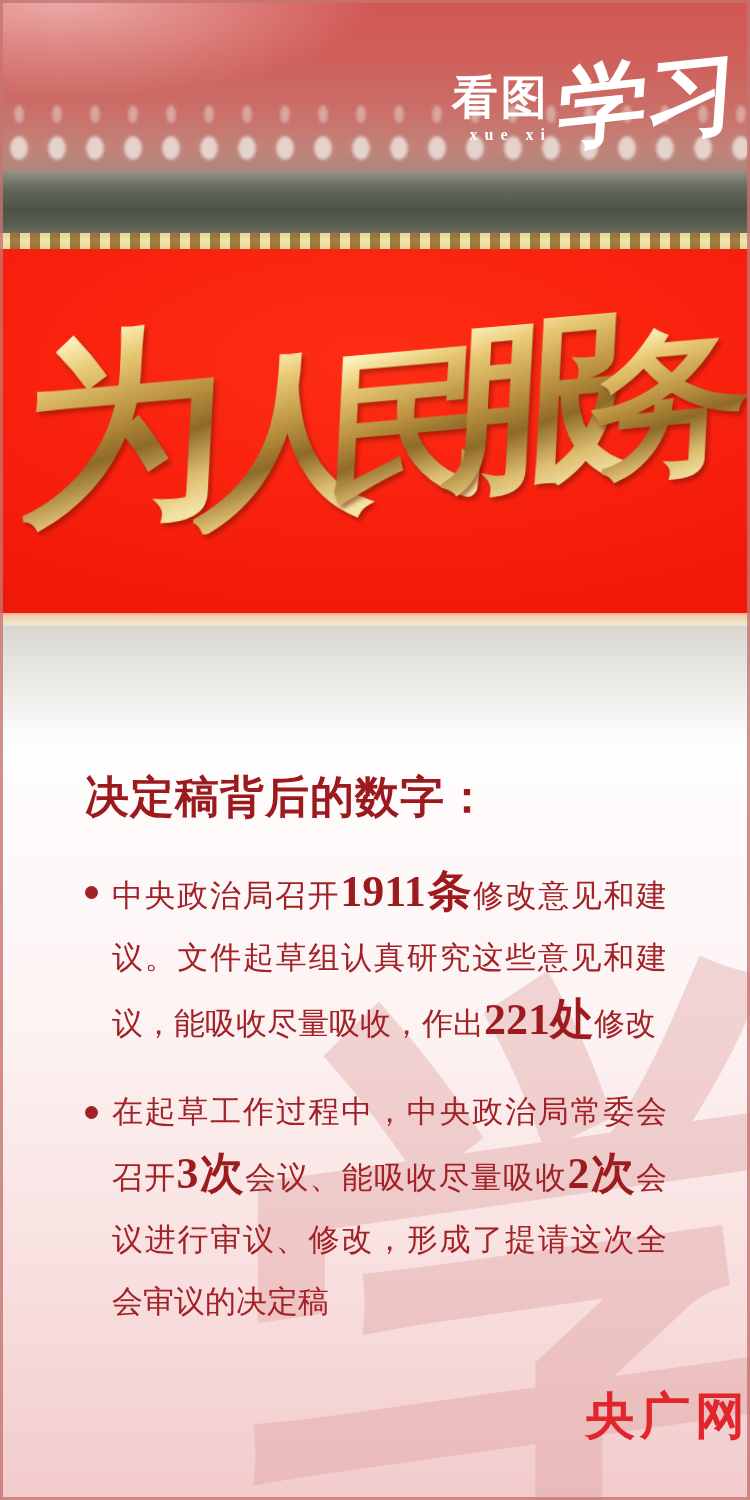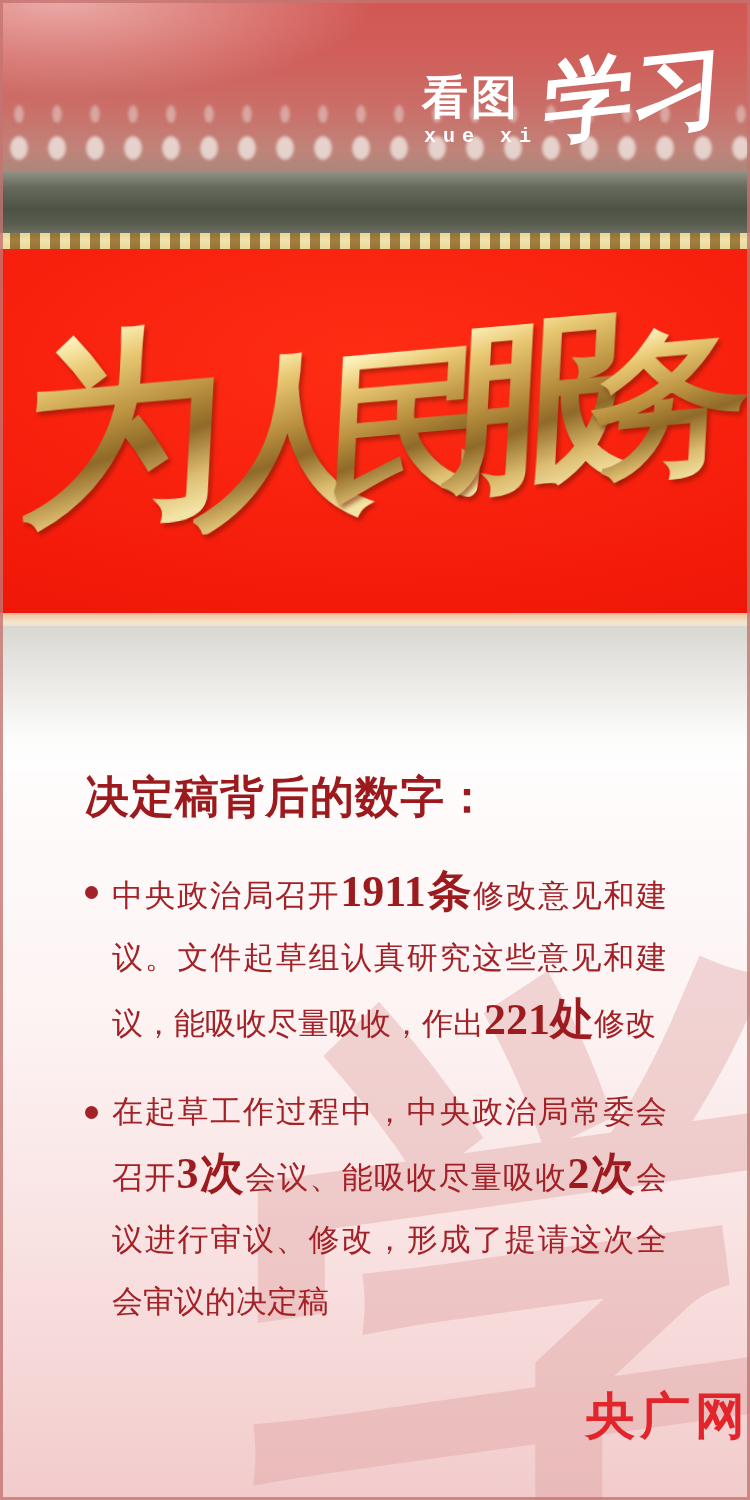--- a/index.html
+++ b/index.html
@@ -35,24 +35,24 @@
     background:linear-gradient(165deg,#fdf2bb 8%,#e8c873 22%,#b9903f 45%,#8f6a28 60%,#dcbc6f 78%,#f3e3a5 92%);
     -webkit-background-clip:text; background-clip:text; color:transparent;
     filter:drop-shadow(3px 4px 2px rgba(110,20,0,.5));
     transform:skewX(-8deg) rotate(-5deg); }
   .cal-0 { left:22px;  top:325px; font-size:205px; }
   .cal-1 { left:198px; top:348px; font-size:180px; }
   .cal-2 { left:328px; top:342px; font-size:168px; }
   .cal-3 { left:446px; top:305px; font-size:190px; }
   .cal-4 { left:592px; top:325px; font-size:158px; }
   
-  .logo { position:absolute; top:52px; right:26px; display:flex; align-items:flex-start; color:#ffffff; z-index:3; }
+  .logo { position:absolute; top:52px; right:12px; display:flex; align-items:flex-end; color:#ffffff; z-index:3; }
   .logo-left { text-align:center; margin-top:22px; }
   .logo-main { font-family:"Liberation Sans","DejaVu Sans",sans-serif; font-weight:900; font-size:46px; letter-spacing:3px; line-height:1; }
-  .logo-pinyin { font-family:Liberation Mono, monospace; font-weight:700; font-size:20px; letter-spacing:7px; margin-top:7px; line-height:1;margin-left:20px; }
+  .logo-pinyin { font-family:Liberation Serif, serif; font-weight:700; font-size:16px; letter-spacing:7px; margin-top:7px; line-height:1;margin-left:20px; }
   .logo-cal { font-size:90px; line-height:.95; font-weight:700; margin-left:6px; transform:rotate(-6deg) skewX(-10deg); }
   
   .content { position:absolute; left:85px; top:768px; width:582px; z-index:2; }
   .heading { font-size:44px; font-weight:700; color:#9c1a1e; margin:0 0 34px 0; letter-spacing:1px; }
   .bullets { list-style:none; margin:0; padding:0; }
   .bullet { position:relative; padding-left:27px; margin:0 0 26px 0;
     font-size:31px; line-height:62px; color:#a32227; text-align:justify; }
   .bullet-dot { position:absolute; left:0; top:25px; width:13px; height:13px; border-radius:50%; background:#a32227; }
   .bullet strong { font-size:44px; font-weight:700; color:#9d1b1f; }
   

